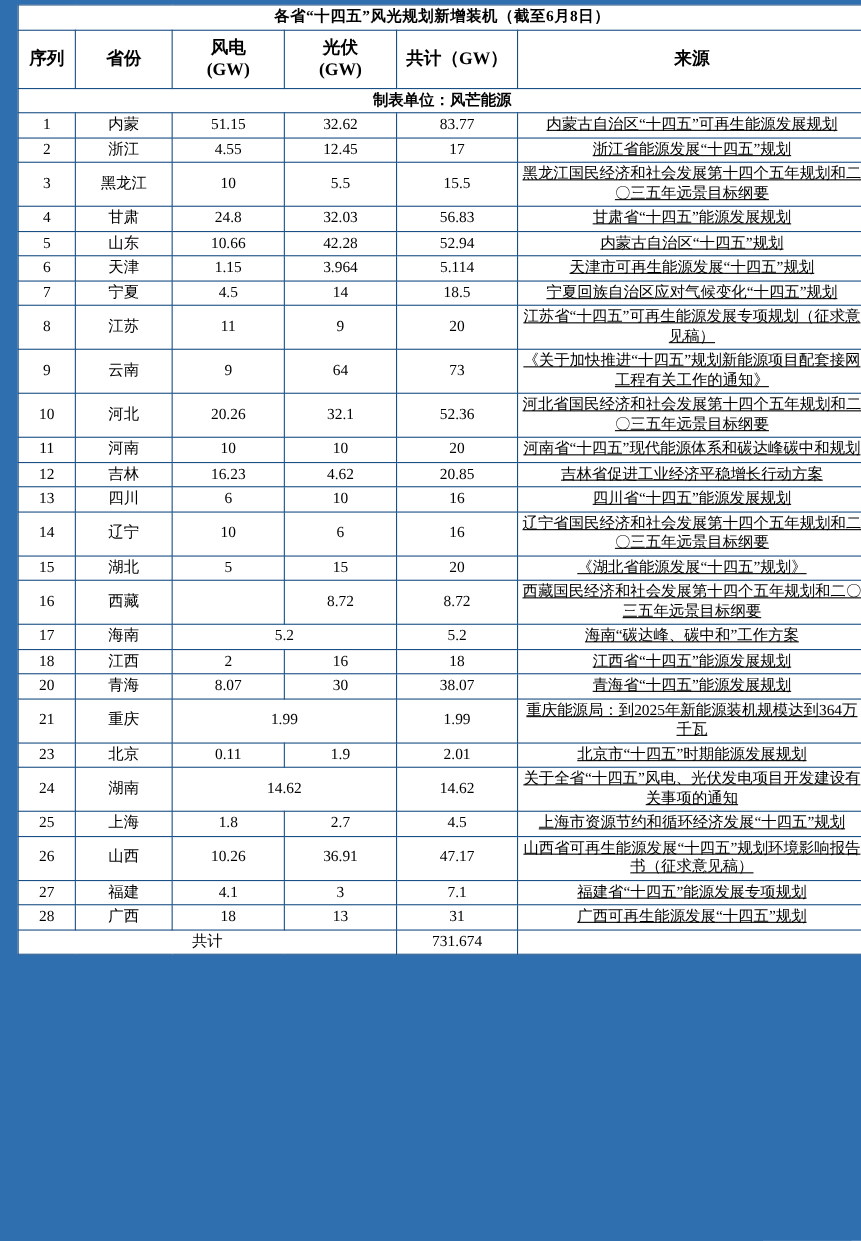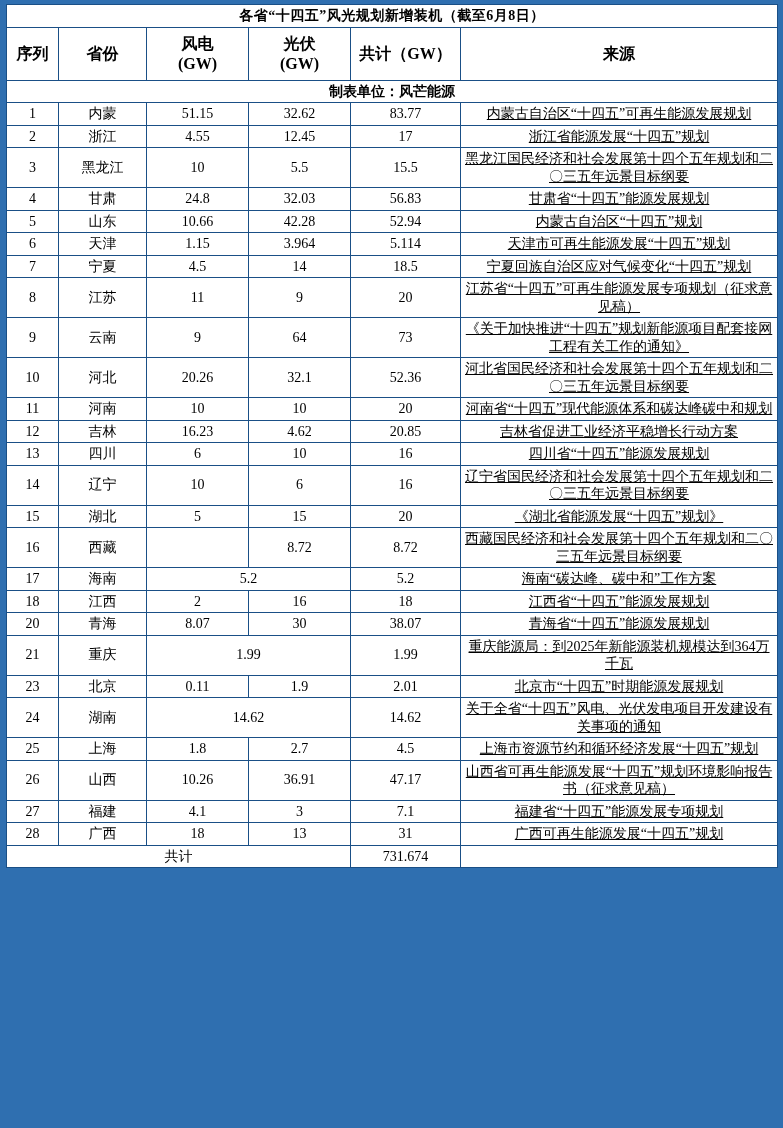--- a/index.html
+++ b/index.html
@@ -11,21 +11,21 @@
     height: 1128px;
     background: #2f6fb0;
     font-family: "Liberation Serif", "DejaVu Serif", serif;
     overflow: hidden;
   }
   #sheet {
     width: 774px;
     height: 1128px;
     background: #2f6fb0;
     box-sizing: border-box;
-    padding: 4px 6px 4px 6px;
+    padding: 4px 6px 4px 16px;
   }
   table.main {
     width: 771px;
     border-collapse: collapse;
     table-layout: fixed;
     background: #ffffff;
     border: 1px solid #1a4f86;
   }
   table.main td, table.main th {
     border: 1px solid #1a4f86;

